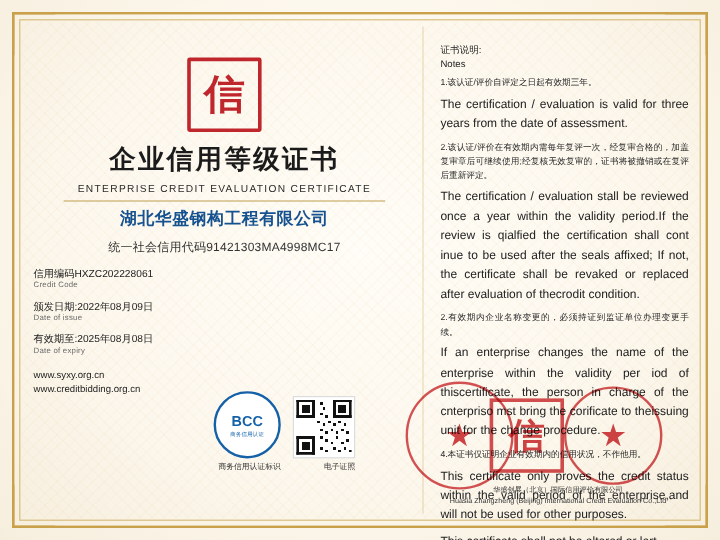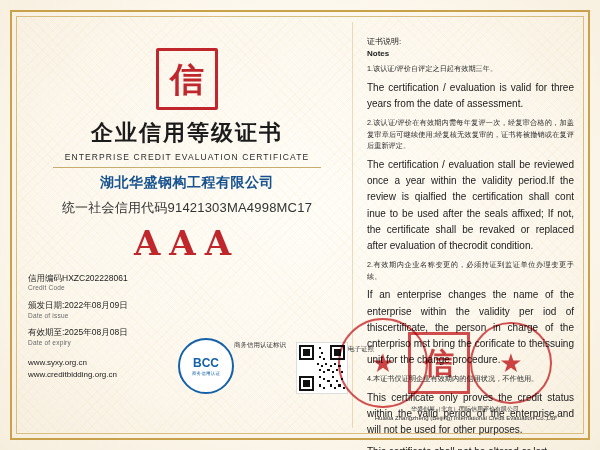--- a/index.html
+++ b/index.html
@@ -98,21 +98,21 @@
   .company{
     text-align:center;
     font-family:"DejaVu Serif", serif;
     font-size:14px;
     font-weight:bold;
     color:#16528f;
     letter-spacing:.5px;
   }
   .usci{
     text-align:center;
-    font-size:13px;
+    font-size:10px;
     color:#333;
     margin-top:7px;
     letter-spacing:.2px;
   }
   .body-cn{
     margin:13px 14px 0 16px;
     font-size:9.5px;
     line-height:1.75;
     color:#1d1d1d;
     text-align:justify;
@@ -154,25 +154,25 @@
     font-size:12px;font-weight:bold;
     background:#fff;
   }
   .bcc small{font-size:4.5px;font-weight:normal;letter-spacing:.2px;margin-top:1px;}
   .qr{
     width:46px;height:46px;background:#fff;padding:2px;border:1px solid #ddd;
   }
   .badge-cap{
     font-size:6.5px;color:#333;text-align:center;margin-top:3px;
   }
-  .badge-col{display:flex;align-items:flex-start;}
+  .badge-col{display:flex;flex-direction:column;align-items:flex-end;}
 
   
   .r-head{font-size:8px;color:#1d1d1d;margin-bottom:2px;}
-  .r-head.en{font-weight:bold;margin-bottom:5px;}
+  .r-head.en{font-weight:normal;margin-bottom:5px;}
   .r-p{
     font-size:10px;line-height:1.62;color:#212121;
     margin:0 0 5px 0;text-align:justify;
   }
   .r-p.cn{font-size:7.2px;color:#2a2a2a;}
   .r-sign{font-size:7.6px;color:#1d1d1d;margin-top:10px;}
   .r-sign .en{margin-top:2px;display:block;}
   .sign-line{
     display:block;border-bottom:1px solid #555;width:150px;height:10px;margin-top:2px;
   }
@@ -224,21 +224,20 @@
       </div>
 
       <div class="title-cn">企业信用等级证书</div>
       <div class="title-en">ENTERPRISE CREDIT EVALUATION CERTIFICATE</div>
       <div class="rule"></div>
 
       <div class="company">湖北华盛钢构工程有限公司</div>
       <div class="usci">统一社会信用代码91421303MA4998MC17</div>
 
 
-      <div class="grade">AAA</div>
 
       <div class="meta">
         <div class="row">
           <div>信用编码HXZC202228061</div>
           <div class="sub">Credit Code</div>
         </div>
         <div class="row">
           <div>颁发日期:2022年08月09日</div>
           <div class="sub">Date of issue</div>
         </div>

